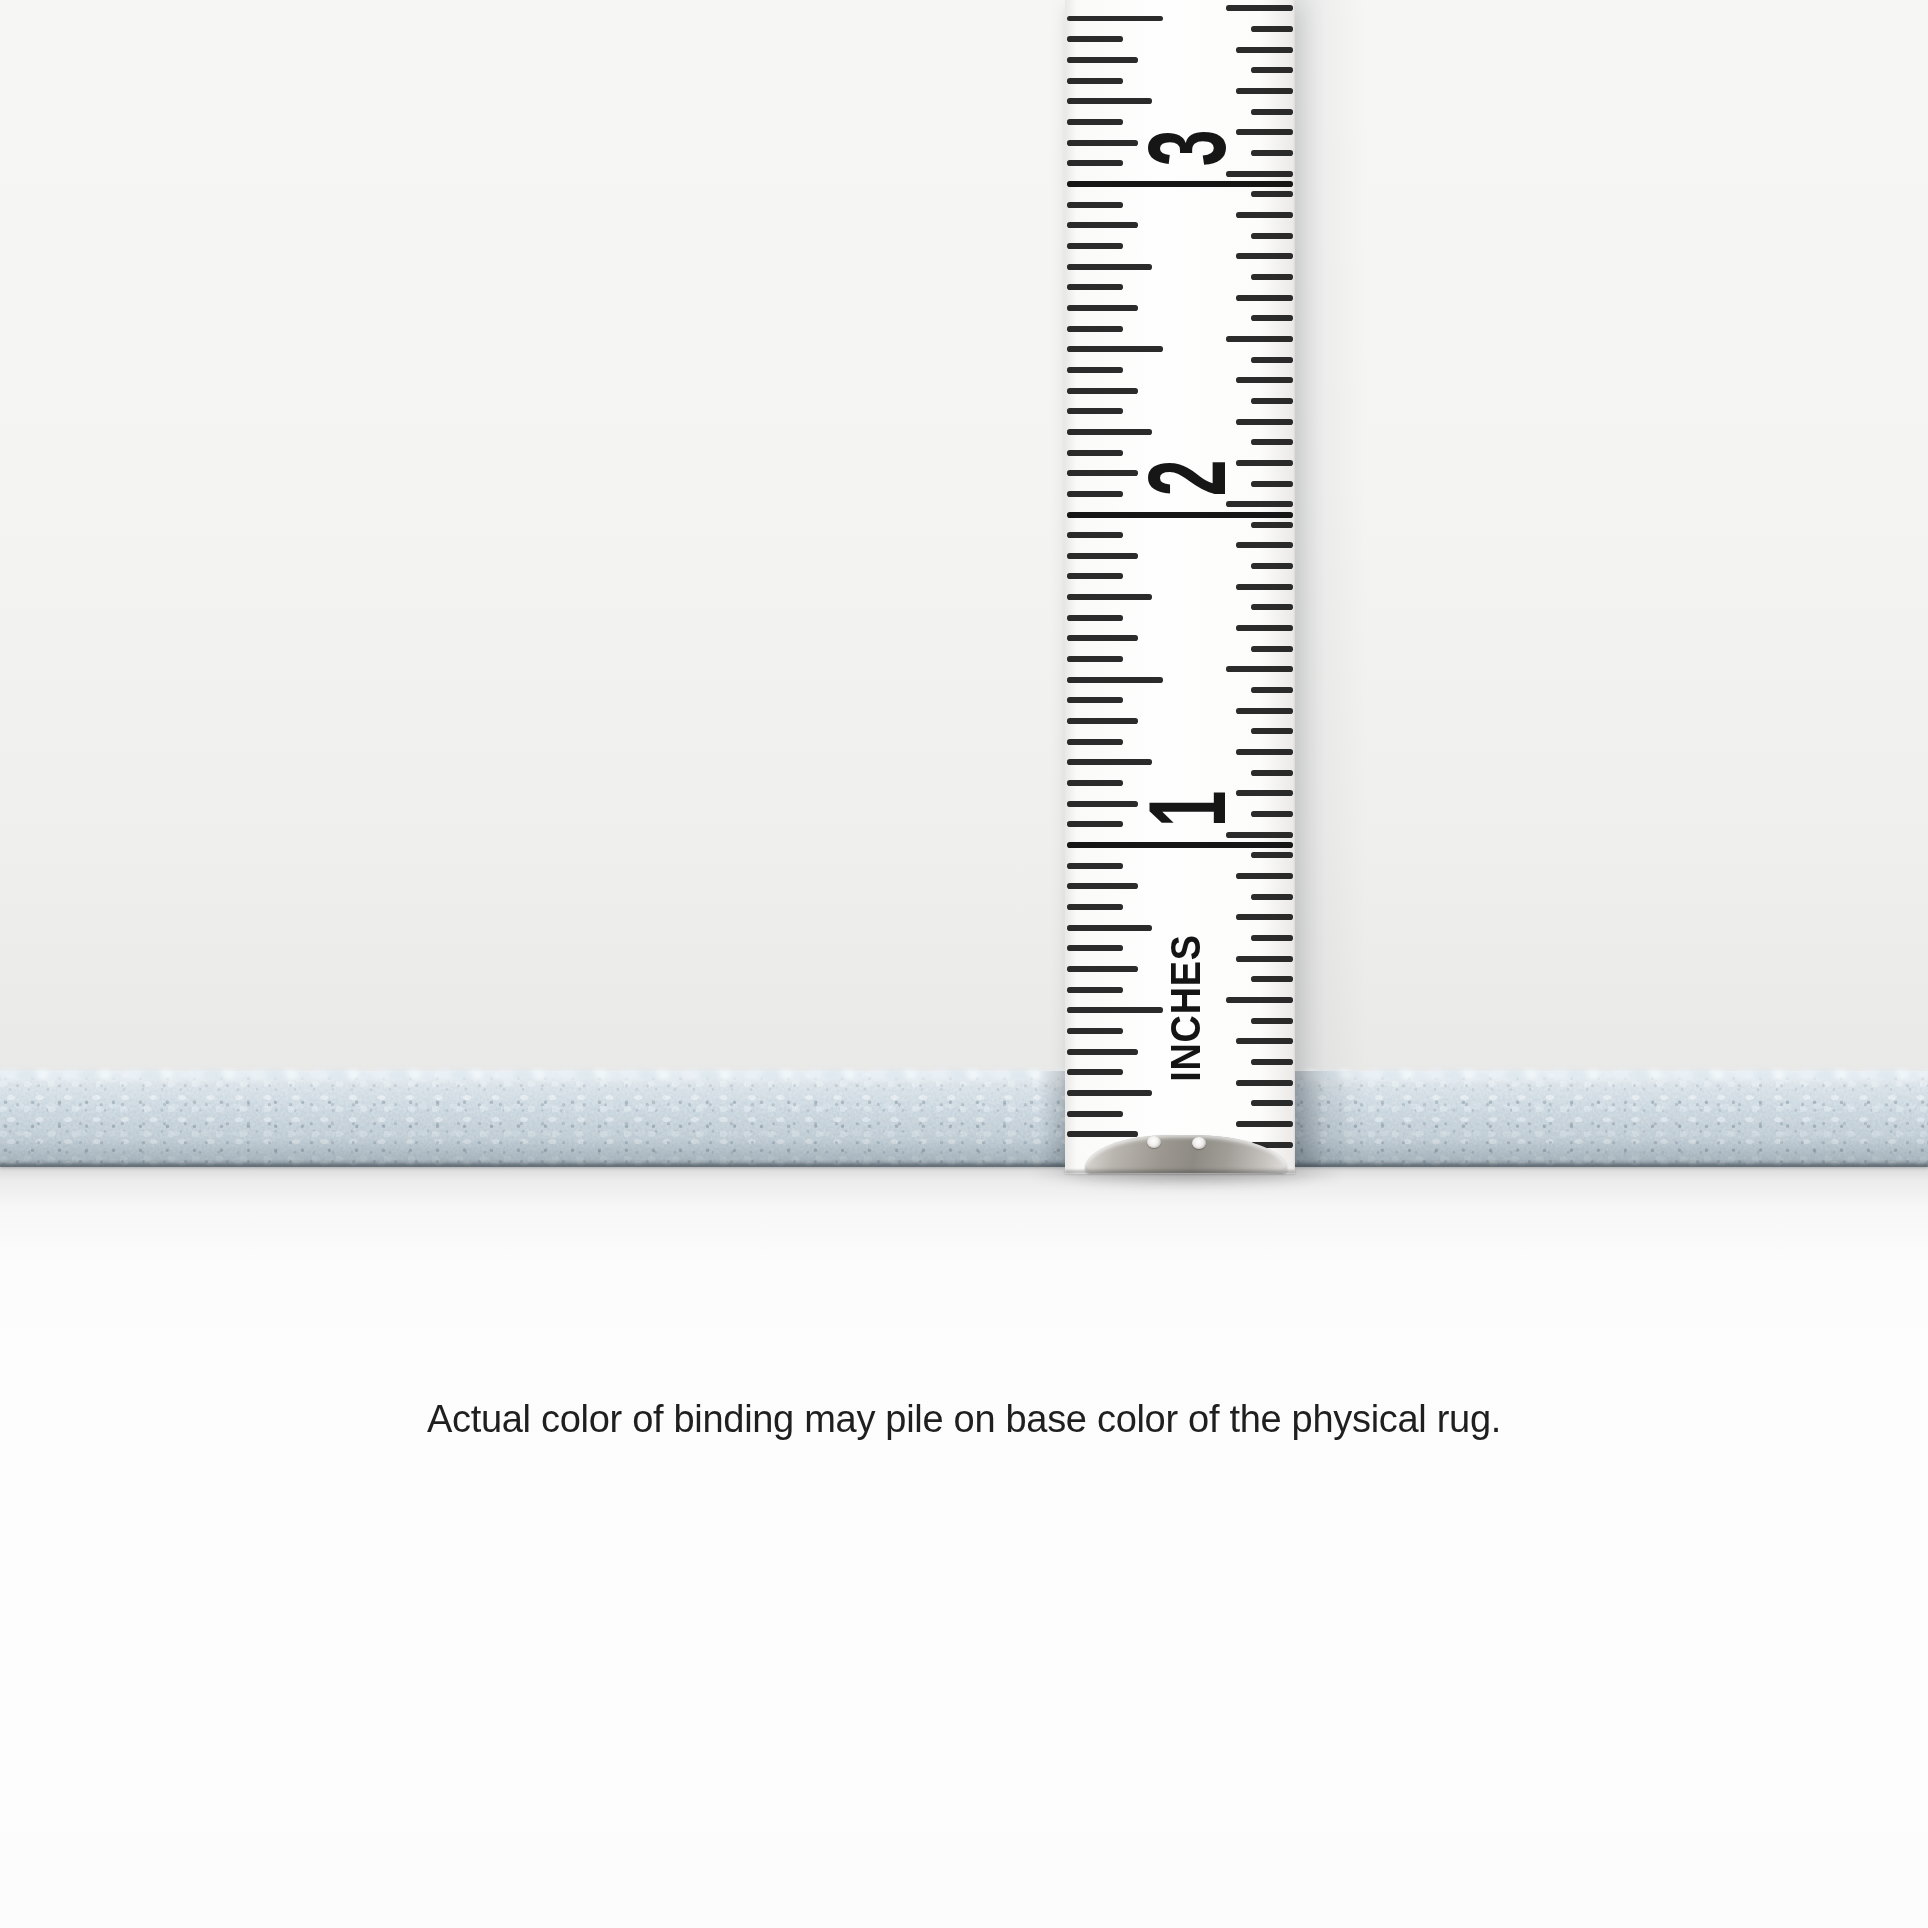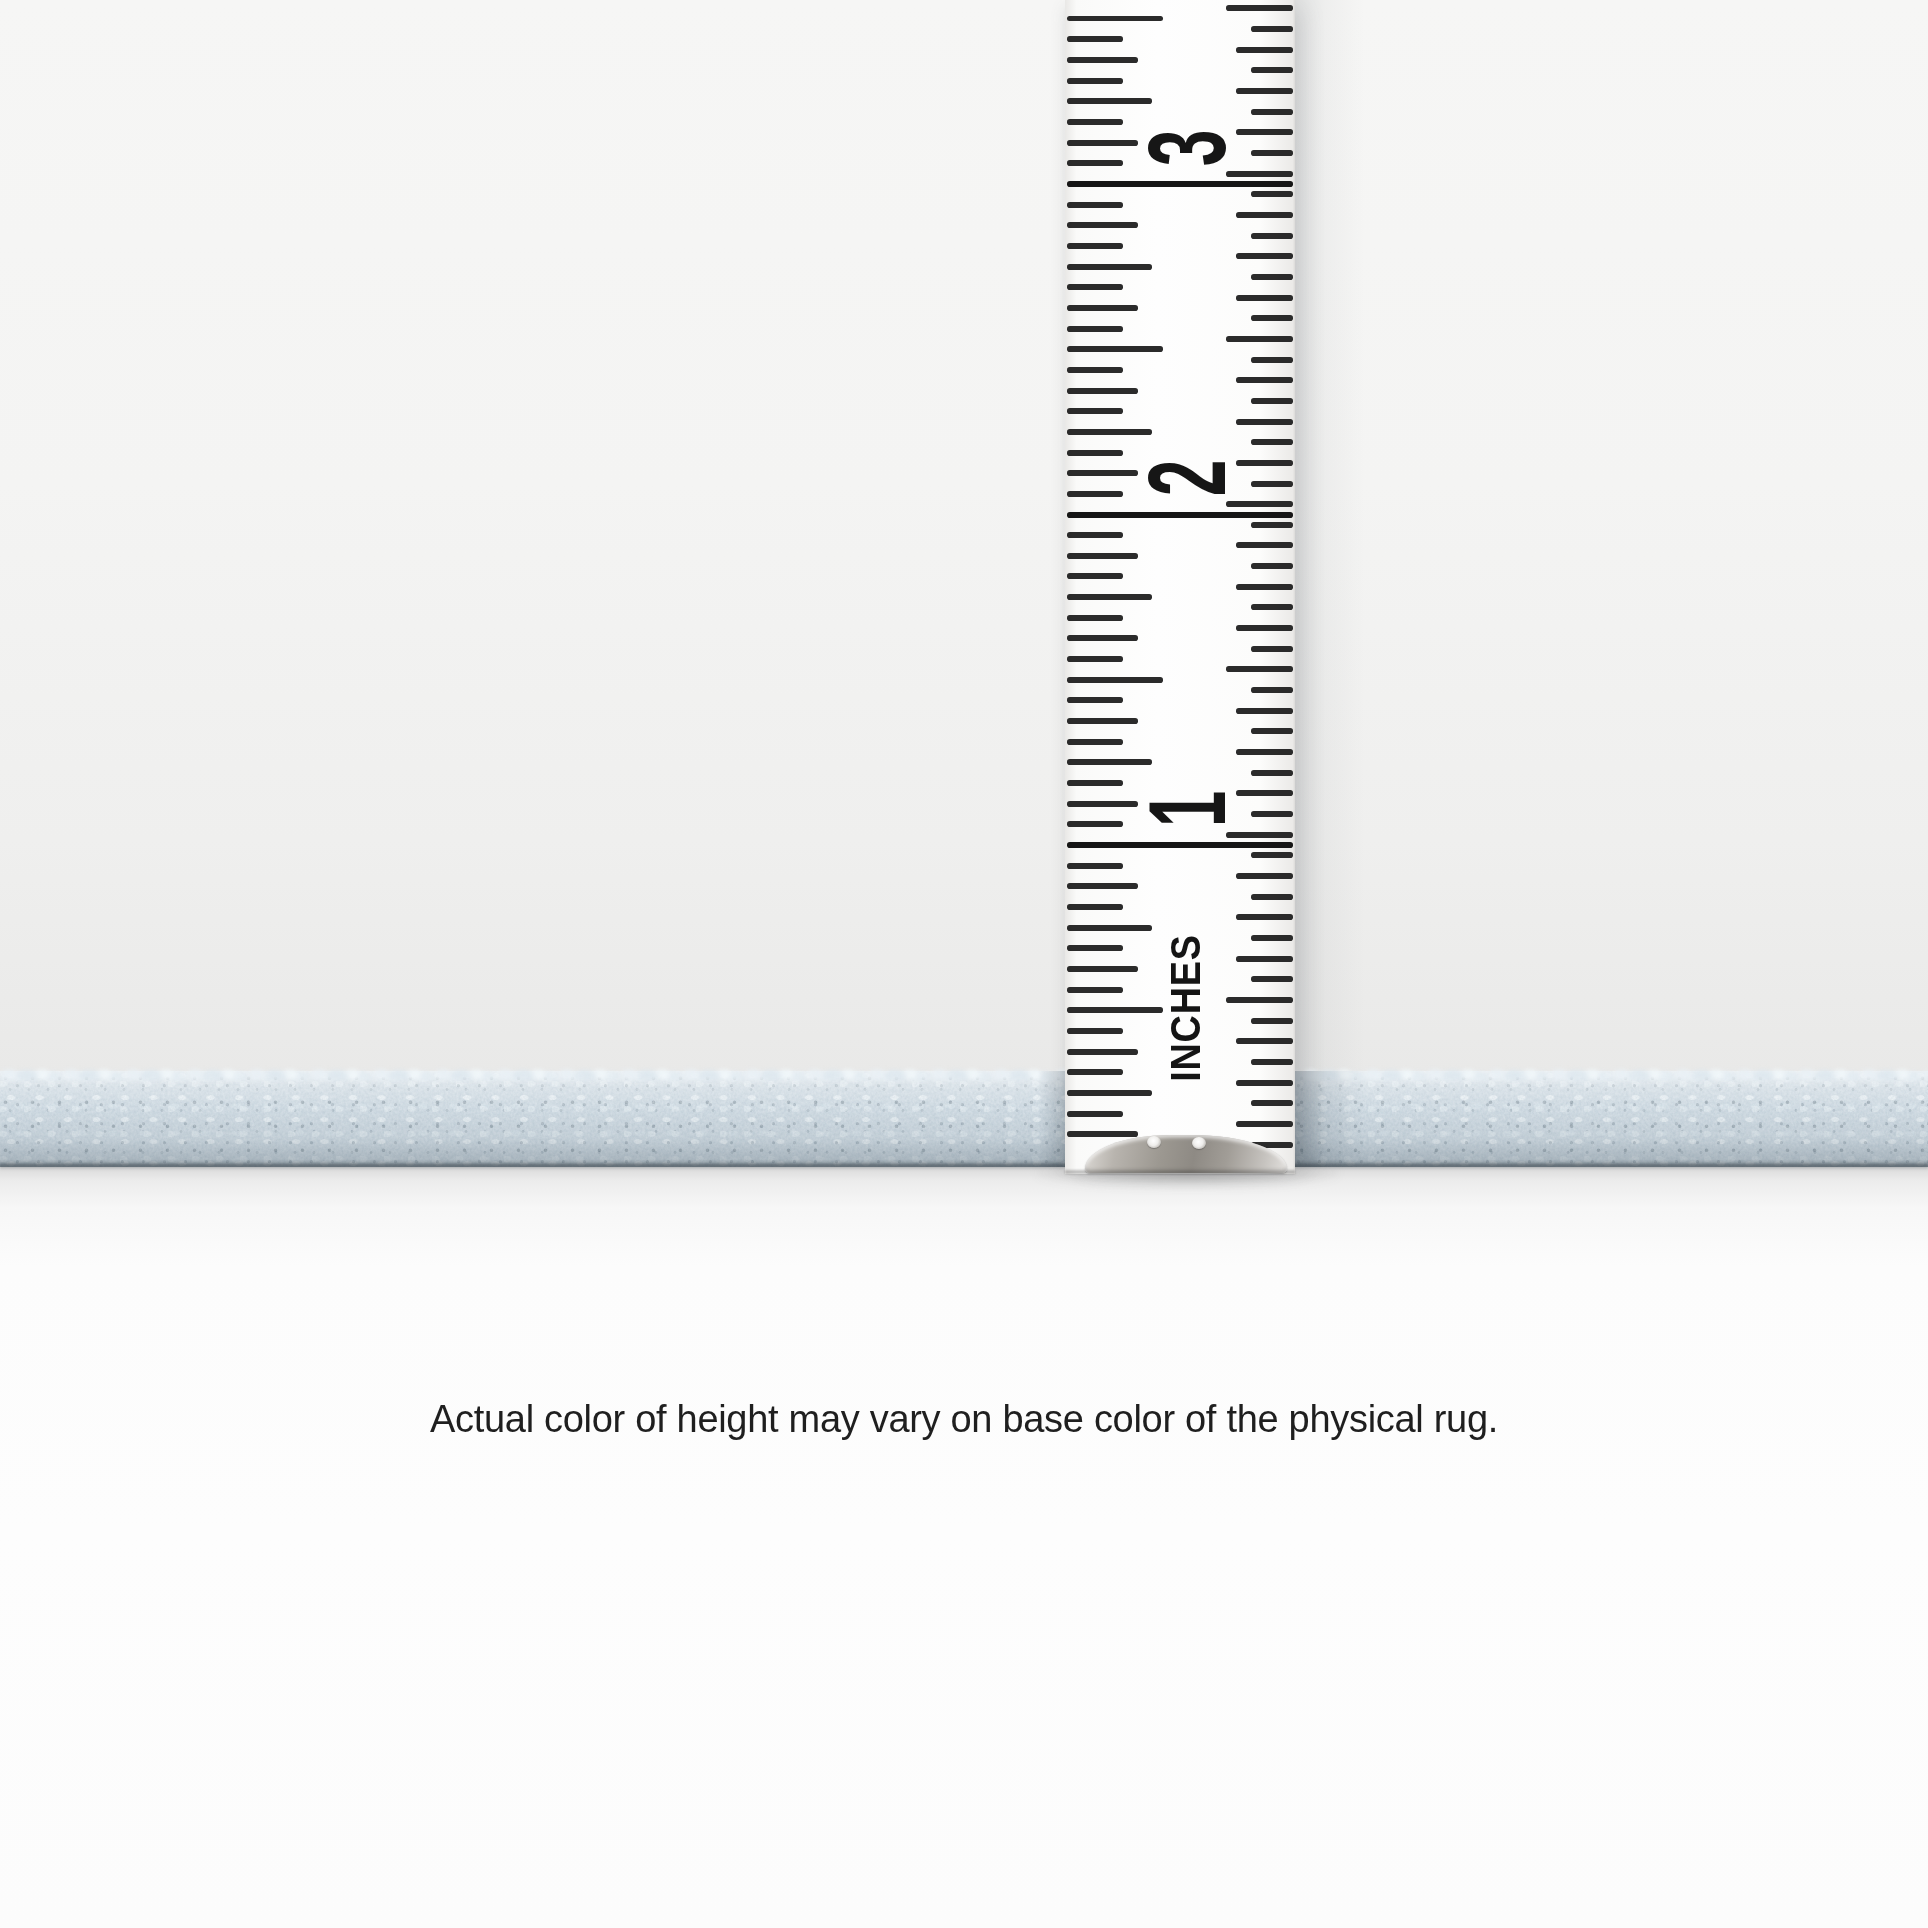--- a/index.html
+++ b/index.html
@@ -306,17 +306,17 @@
       <div class="inch-label" style="left: 57px; top: 413px;">
         <span>2</span>
       </div>
       <div class="inch-line" style="top: 181px;"></div>
       <div class="inch-label" style="left: 57px; top: 83px;">
         <span>3</span>
       </div>
     </div>
 
   <div class="caption">
-    <div>Actual color of height may vary on base color of the physical rug.</div>
+    <div>Actual color of binding may pile on base color of the physical rug.</div>
   </div>
 
 </div>
 
 
 </body></html>

